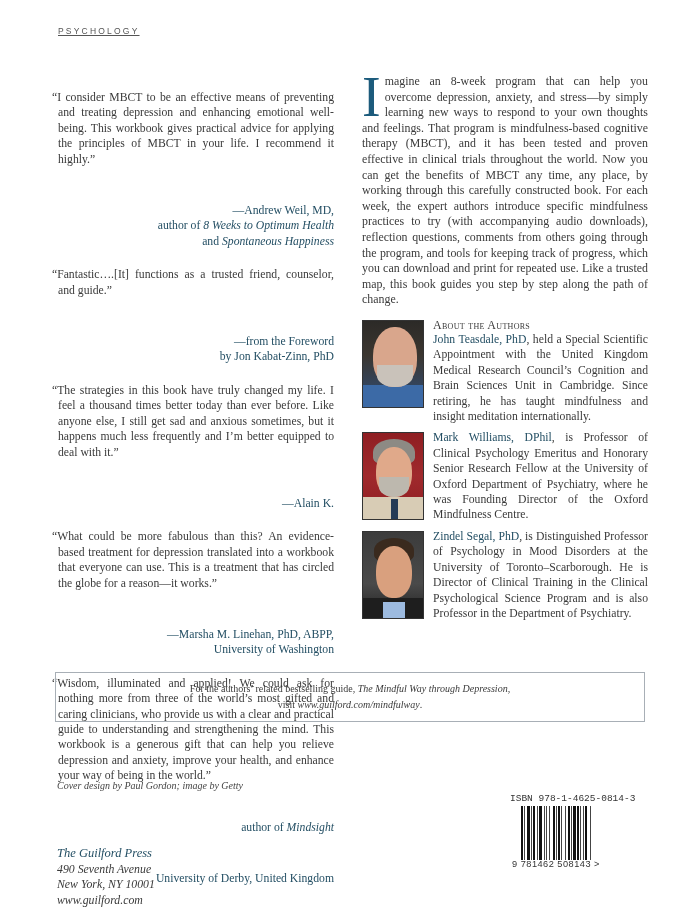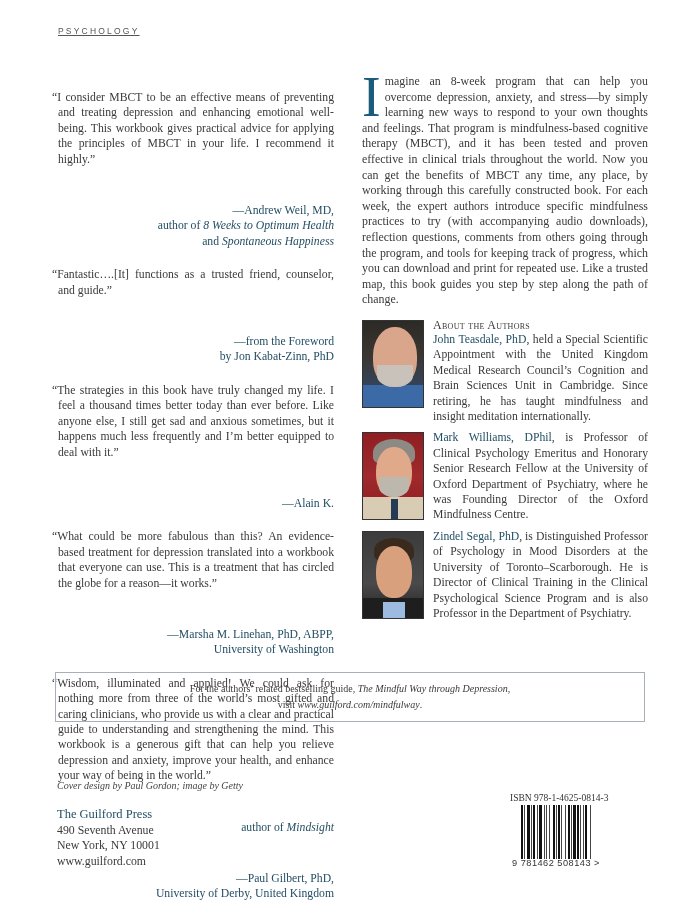--- a/index.html
+++ b/index.html
@@ -51,25 +51,25 @@
     .about-label { font-variant: small-caps; font-size: 12px; color: #3a3a3a; letter-spacing: 0.3px; line-height: 14px; }
 
     .promo-box {
       position: absolute; left: 55px; top: 672px; width: 590px; height: 50px;
       border: 1px solid #a8afb6; box-sizing: border-box;
       text-align: center; font-size: 10px; line-height: 16px; padding-top: 8px; color: #3a3a3a;
     }
     .promo-box i { font-style: italic; }
 
     .credit { position: absolute; left: 57px; top: 780px; font-size: 10px; font-style: italic; color: #444; font-family: Liberation Serif, serif; }
-    .publisher { position: absolute; left: 57px; top: 807px; font-size: 11.8px; line-height: 15.6px; color: #3a3a3a; }
+    .publisher { position: absolute; left: 57px; top: 846px; font-size: 11.8px; line-height: 15.6px; color: #3a3a3a; font-style: italic; }
     .publisher .pname { color: #244f64; font-size: 12.5px; }
 
     .isbn-block { position: absolute; left: 505px; top: 793px; width: 160px; }
-    .isbn-label { font-family: Liberation Serif, serif; font-size: 9.5px; color: #333; margin-left: 5px; }
+    .isbn-label { font-family: Liberation Mono, monospace; font-size: 9.5px; color: #333; margin-left: 5px; }
     .barcode { position: relative; margin-left: 16px; margin-top: 2px; width: 90px; height: 54px; }
     .barcode svg { display: block; }
     .barcode-digits {
       font-family: "Liberation Sans", "DejaVu Sans", sans-serif; font-size: 9.2px; color: #333;
       margin-left: 7px; margin-top: -1px; letter-spacing: 0.5px; white-space: pre;
     }
   </style>
 </head>
 <body>
 
@@ -110,21 +110,20 @@
 
   <div class="quote">
     <div class="q-text">“Wisdom, illuminated and applied! We could ask for nothing more from three of the world’s most gifted and caring clinicians, who provide us with a clear and practical guide to understanding and strengthening the mind. This workbook is a generous gift that can help you relieve depression and anxiety, improve your health, and enhance your way of being in the world.”</div>
     <div class="attr">
       <div><span>author of </span><i>Mindsight</i></div>
     </div>
   </div>
 
   <div class="quote">
     <div class="attr">
-      <div>—Paul Gilbert, PhD,</div>
       <div>University of Derby, United Kingdom</div>
     </div>
   </div>
 </div>
 
 <div class="col-right">
   <p class="intro">
     <span class="dropcap">I</span><span>magine an 8-week program that can help you overcome depression, anxiety, and stress—by simply learning new ways to respond to your own thoughts and feelings. That program is mindfulness-based cognitive therapy (MBCT), and it has been tested and proven effective in clinical trials throughout the world. Now you can get the benefits of MBCT any time, any place, by working through this carefully constructed book. For each week, the expert authors introduce specific mindfulness practices to try (with accompanying audio downloads), reflection questions, comments from others going through the program, and tools for keeping track of progress, which you can download and print for repeated use. Like a trusted map, this book guides you step by step along the path of change.</span>
   </p>
 </div>

